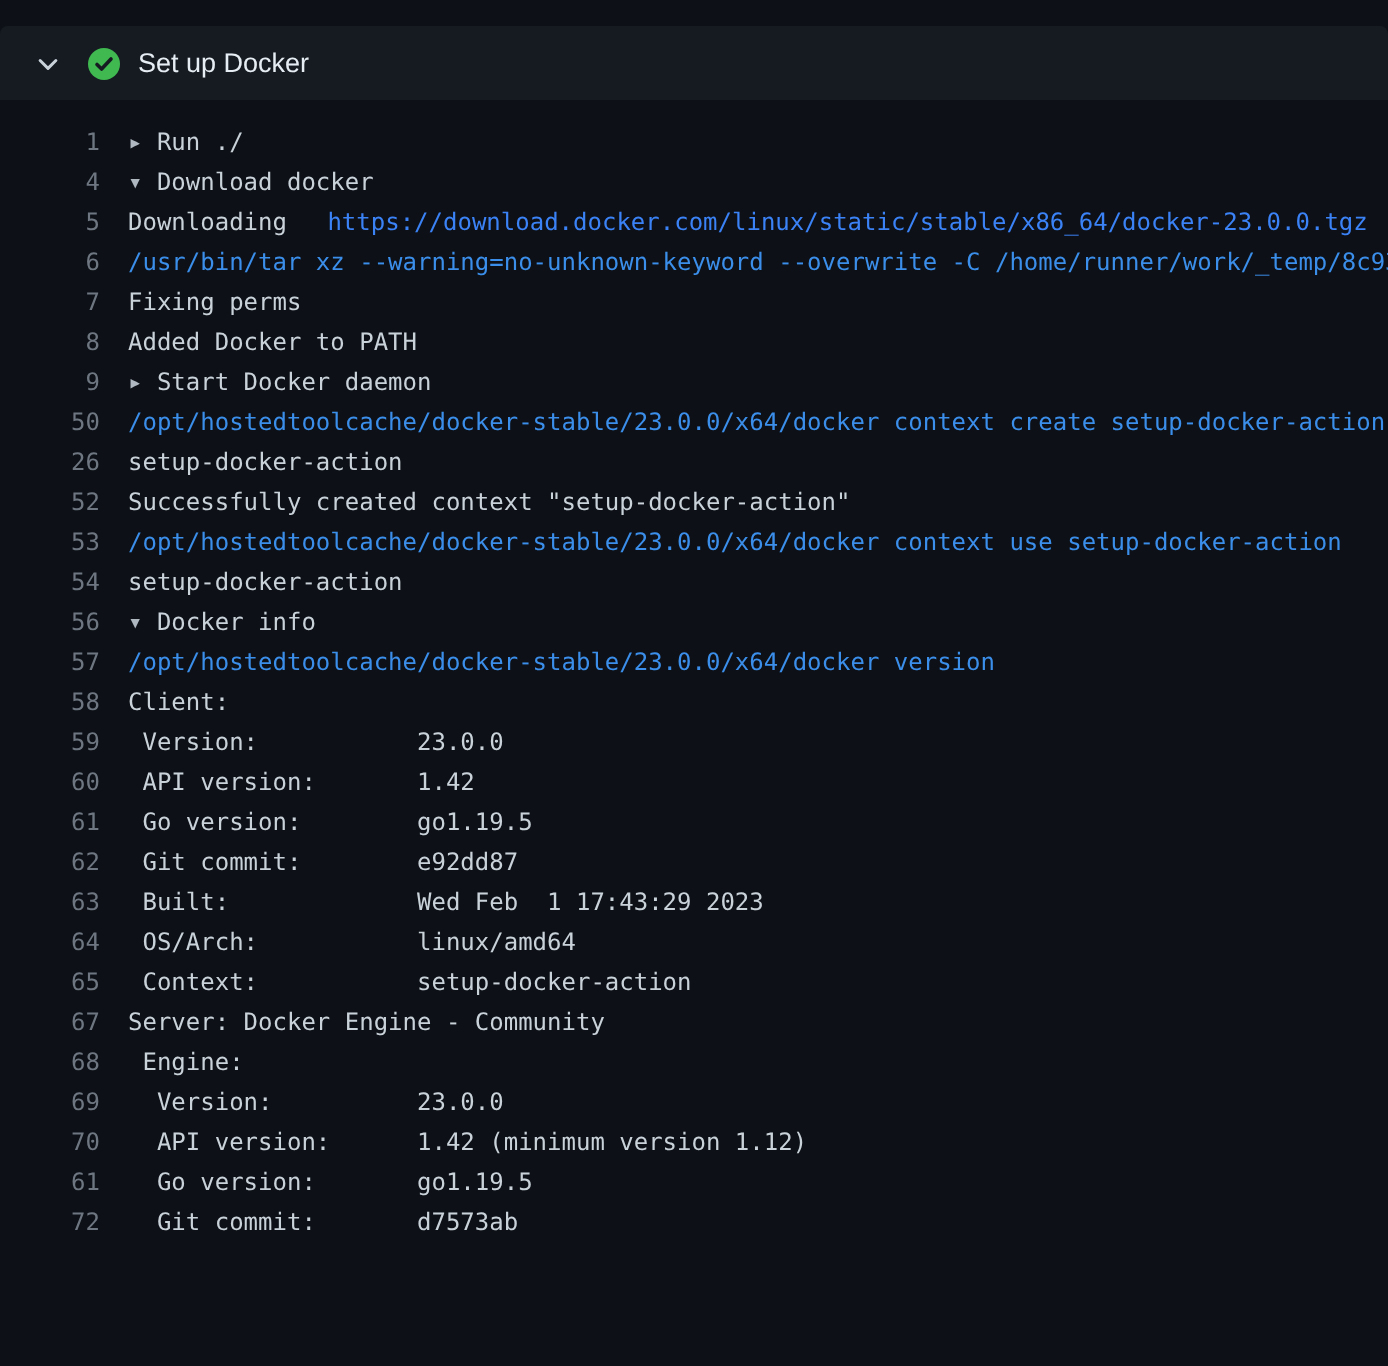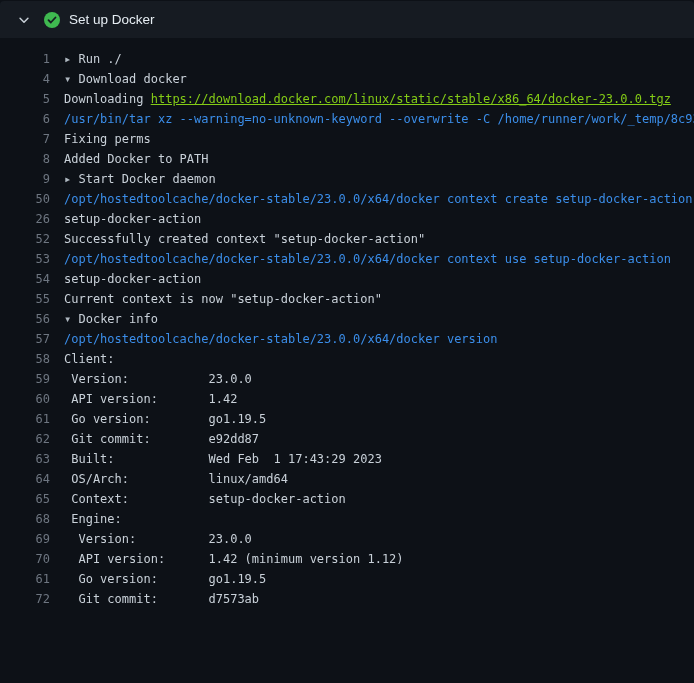--- a/index.html
+++ b/index.html
@@ -8,21 +8,21 @@
     background: #0d1117;
     width: 694px;
     height: 683px;
     overflow: hidden;
   }
   .log-viewer {
     width: 694px;
     height: 683px;
     background: #0d1117;
     box-sizing: border-box;
-    padding-top: 1px;
+    padding-top: 13px;
     font-family: "DejaVu Sans Mono", "Liberation Mono", monospace;
   }
   .step-header {
     height: 37px;
     background: #161b22;
     display: flex;
     align-items: center;
     padding: 0 16px;
     cursor: pointer;
     border-radius: 4px 4px 0 0;
@@ -70,23 +70,23 @@
   .lc {
     flex: 1 1 auto;
     padding-left: 14px;
     color: #c9d1d9;
     overflow: hidden;
   }
   .lc.command { color: #3b8eea; }
   .lc.group   { cursor: pointer; }
   .arrow      { color: #afb8c1; }
   .url {
-    text-decoration: underline;
     cursor: pointer;
-    color: #84cc16;
+    color: #3b82f6;
+    margin-left: 13px;
   }
 </style>
 </head>
 <body>
 
 <div class="log-viewer">
 
   <div class="step-header">
     <span class="chevron">
       <svg width="14" height="14" viewBox="0 0 16 16">
@@ -108,31 +108,31 @@
       <div class="log-line"><span class="ln">5</span><span class="lc link">Downloading <span class="url">https://download.docker.com/linux/static/stable/x86_64/docker-23.0.0.tgz</span></span></div>
       <div class="log-line"><span class="ln">6</span><span class="lc command">/usr/bin/tar xz --warning=no-unknown-keyword --overwrite -C /home/runner/work/_temp/8c93</span></div>
       <div class="log-line"><span class="ln">7</span><span class="lc plain">Fixing perms</span></div>
       <div class="log-line"><span class="ln">8</span><span class="lc plain">Added Docker to PATH</span></div>
       <div class="log-line"><span class="ln">9</span><span class="lc group"><span class="arrow">▸</span> Start Docker daemon</span></div>
       <div class="log-line"><span class="ln">50</span><span class="lc command">/opt/hostedtoolcache/docker-stable/23.0.0/x64/docker context create setup-docker-action</span></div>
       <div class="log-line"><span class="ln">26</span><span class="lc plain">setup-docker-action</span></div>
       <div class="log-line"><span class="ln">52</span><span class="lc plain">Successfully created context "setup-docker-action"</span></div>
       <div class="log-line"><span class="ln">53</span><span class="lc command">/opt/hostedtoolcache/docker-stable/23.0.0/x64/docker context use setup-docker-action</span></div>
       <div class="log-line"><span class="ln">54</span><span class="lc plain">setup-docker-action</span></div>
-      <div class="log-line"><span class="ln">55</span><span class="lc plain">Current context is now "setup-docker-action"</span></div>
       <div class="log-line"><span class="ln">56</span><span class="lc group"><span class="arrow">▾</span> Docker info</span></div>
       <div class="log-line"><span class="ln">57</span><span class="lc command">/opt/hostedtoolcache/docker-stable/23.0.0/x64/docker version</span></div>
       <div class="log-line"><span class="ln">58</span><span class="lc plain">Client:</span></div>
       <div class="log-line"><span class="ln">59</span><span class="lc plain"> Version:           23.0.0</span></div>
       <div class="log-line"><span class="ln">60</span><span class="lc plain"> API version:       1.42</span></div>
       <div class="log-line"><span class="ln">61</span><span class="lc plain"> Go version:        go1.19.5</span></div>
       <div class="log-line"><span class="ln">62</span><span class="lc plain"> Git commit:        e92dd87</span></div>
       <div class="log-line"><span class="ln">63</span><span class="lc plain"> Built:             Wed Feb  1 17:43:29 2023</span></div>
       <div class="log-line"><span class="ln">64</span><span class="lc plain"> OS/Arch:           linux/amd64</span></div>
       <div class="log-line"><span class="ln">65</span><span class="lc plain"> Context:           setup-docker-action</span></div>
+      <div class="log-line"><span class="ln">67</span><span class="lc plain">Server: Docker Engine - Community</span></div>
       <div class="log-line"><span class="ln">68</span><span class="lc plain"> Engine:</span></div>
       <div class="log-line"><span class="ln">69</span><span class="lc plain">  Version:          23.0.0</span></div>
       <div class="log-line"><span class="ln">70</span><span class="lc plain">  API version:      1.42 (minimum version 1.12)</span></div>
       <div class="log-line"><span class="ln">61</span><span class="lc plain">  Go version:       go1.19.5</span></div>
       <div class="log-line"><span class="ln">72</span><span class="lc plain">  Git commit:       d7573ab</span></div>
     </div>
 
 </div>
 
 </body></html>

